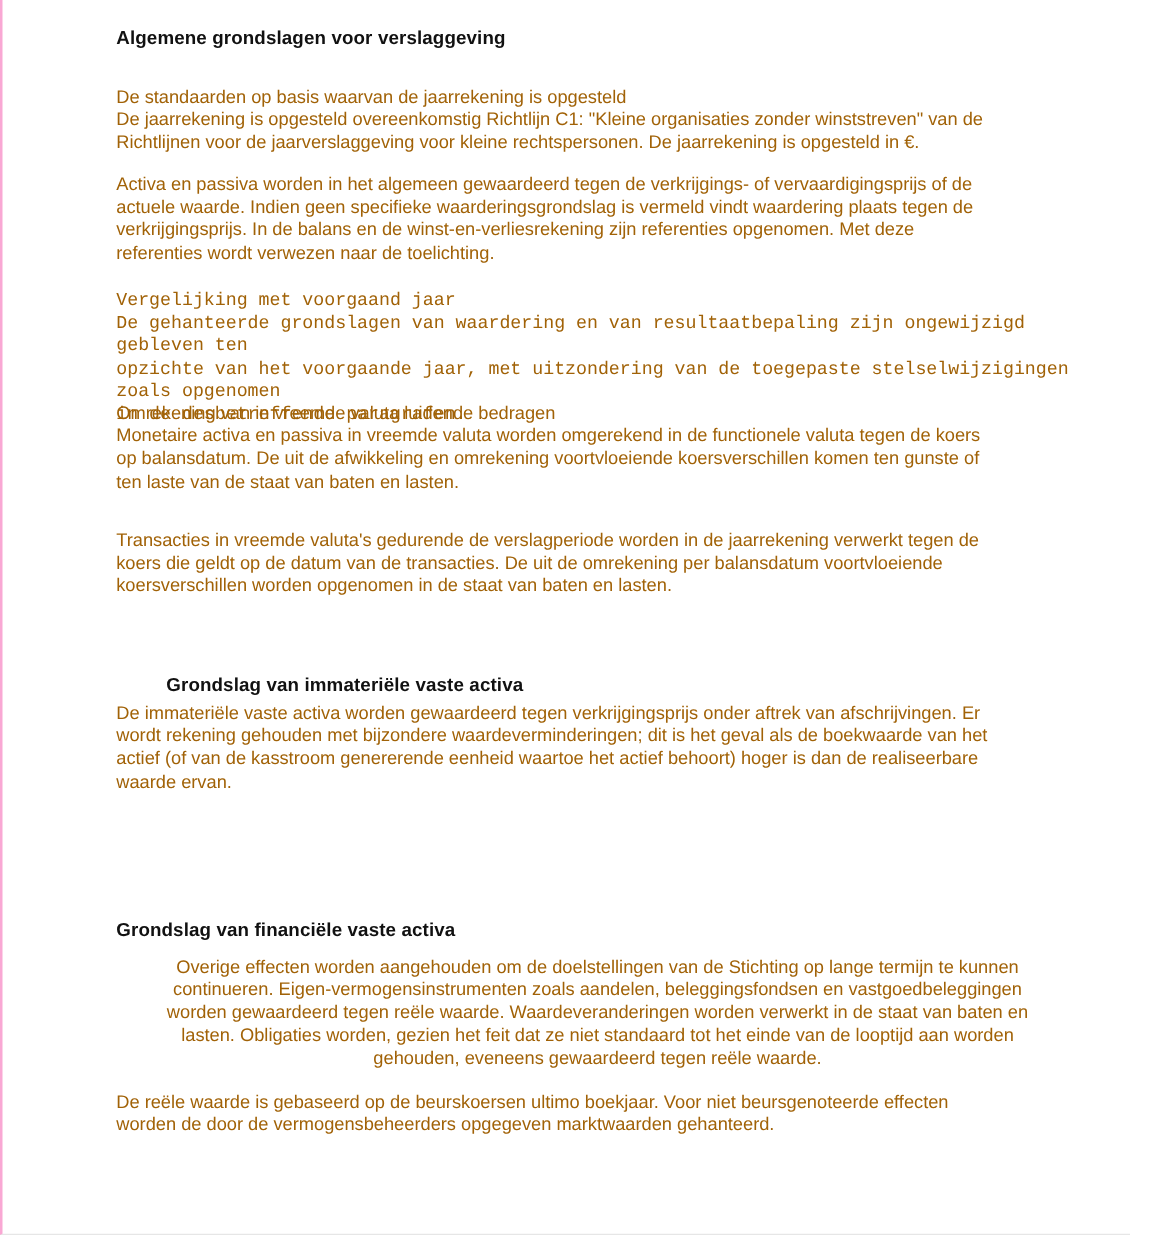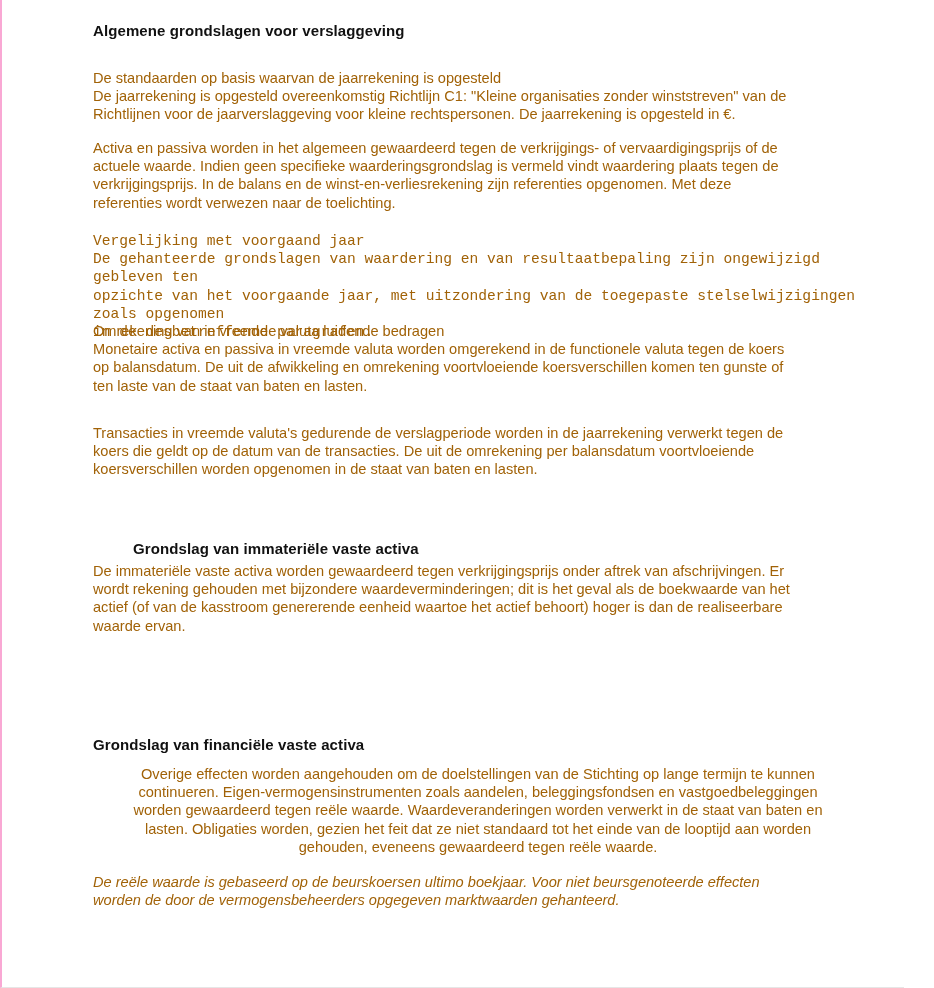--- a/index.html
+++ b/index.html
@@ -82,17 +82,17 @@
 wordt rekening gehouden met bijzondere waardeverminderingen; dit is het geval als de boekwaarde van het
 actief (of van de kasstroom genererende eenheid waartoe het actief behoort) hoger is dan de realiseerbare
 waarde ervan.</p>
 
     <h2 class="section-title" style="top:736px;">Grondslag van financiële vaste activa</h2>
     <p class="block" style="top:765px;text-align:center;">Overige effecten worden aangehouden om de doelstellingen van de Stichting op lange termijn te kunnen
 continueren. Eigen-vermogensinstrumenten zoals aandelen, beleggingsfondsen en vastgoedbeleggingen
 worden gewaardeerd tegen reële waarde. Waardeveranderingen worden verwerkt in de staat van baten en
 lasten. Obligaties worden, gezien het feit dat ze niet standaard tot het einde van de looptijd aan worden
 gehouden, eveneens gewaardeerd tegen reële waarde.</p>
-    <p class="block" style="top:873px;font-style:italic;">De reële waarde is gebaseerd op de beurskoersen ultimo boekjaar. Voor niet beursgenoteerde effecten
+    <p class="block" style="top:873px;">De reële waarde is gebaseerd op de beurskoersen ultimo boekjaar. Voor niet beursgenoteerde effecten
 worden de door de vermogensbeheerders opgegeven marktwaarden gehanteerd.</p>
 
   </div>
 </div>
 
 </body></html>

